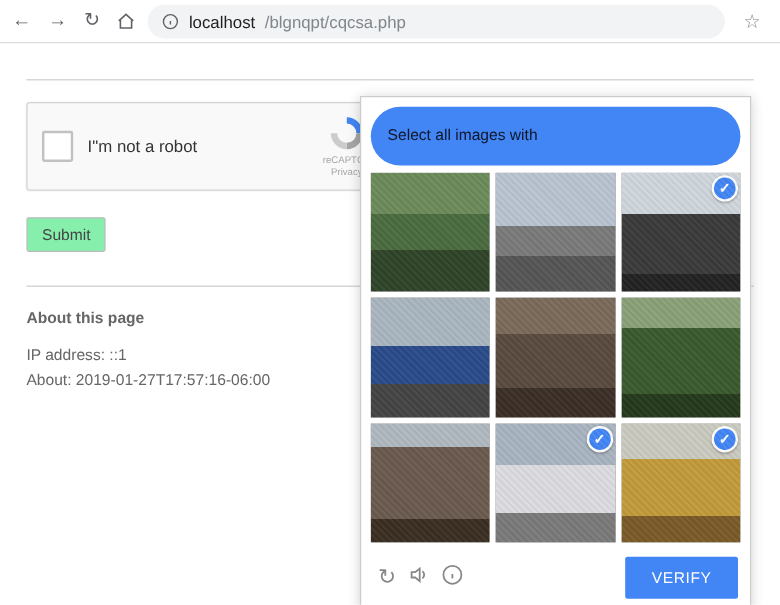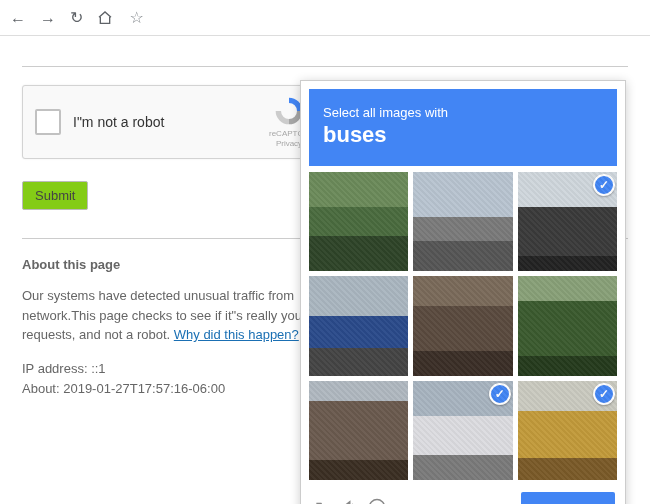--- a/index.html
+++ b/index.html
@@ -12,27 +12,27 @@
   .addr-bar .host { color: #202124; }
   .addr-bar .path { color: #80868b; }
   .star { color: #80868b; font-size: 16px; padding: 0 6px; cursor: pointer; }
   .page { position: relative; padding: 20px 22px; }
   hr.rule { border: none; border-top: 1px solid #ccc; margin: 10px 0 18px; }
   .recaptcha-box { width: 300px; border: 1px solid #d3d3d3; border-radius: 3px; background: #f9f9f9; display: flex; align-items: center; padding: 10px 12px; height: 74px; box-shadow: 0 0 2px rgba(0,0,0,.08); }
   .rc-check { width: 26px; height: 26px; border: 2px solid #c1c1c1; border-radius: 2px; background: #fff; margin-right: 12px; cursor: pointer; }
   .rc-text { flex: 1; font-size: 14px; color: #333; }
   .rc-right { display: flex; flex-direction: column; align-items: center; font-size: 8px; color: #a6a6a6; line-height: 1.2; }
   .rc-logo { width: 32px; height: 32px; margin-bottom: 2px; }
-  .submit-btn { margin-top: 22px; padding: 6px 12px; background: #84cc16; border: 1px solid #bbb; border-radius: 2px; font-size: 13px; color: #444; cursor: pointer; }
+  .submit-btn { margin-top: 22px; padding: 6px 12px; background: #86efac; border: 1px solid #bbb; border-radius: 2px; font-size: 13px; color: #444; cursor: pointer; }
   .about-head { font-weight: bold; color: #666; margin: 6px 0 14px; }
   .about-body { color: #666; line-height: 1.5; max-width: 280px; }
   .about-body a { color: #1a6fb3; text-decoration: underline; }
   .meta { margin-top: 14px; color: #666; line-height: 1.6; }
   .captcha-popup { position: absolute; top: 44px; left: 300px; width: 326px; background: #fff; border: 1px solid #ccc; box-shadow: 0 2px 10px rgba(0,0,0,.2); padding: 8px; }
-  .captcha-header { background: #4a90e2; background: #4285f4; color: #ffffff; padding: 16px 14px 18px; font-size: 13px; }
+  .captcha-header { background: #4a90e2; background: #4285f4; color: #0f172a; padding: 16px 14px 18px; font-size: 13px; border-radius: 27px; }
   .captcha-header .big { font-size: 22px; font-weight: bold; display: block; margin-top: 2px; }
   .grid { display: grid; grid-template-columns: repeat(3, 1fr); gap: 5px; margin-top: 6px; }
   .tile { position: relative; width: 100%; padding-top: 100%; background: #888; cursor: pointer; overflow: hidden; }
   .tile-inner { position: absolute; inset: 0; background: #777; }
   .tile .check { position: absolute; top: 2px; right: 2px; width: 22px; height: 22px; background: #4285f4; border: 2px solid #fff; border-radius: 50%; display: flex; align-items: center; justify-content: center; color: #fff; font-size: 12px; font-weight: bold; box-shadow: 0 1px 2px rgba(0,0,0,.3); }
   .captcha-footer { display: flex; align-items: center; justify-content: space-between; margin-top: 10px; padding: 2px 2px 2px 6px; }
   .footer-icons { display: flex; gap: 10px; color: #888; font-size: 18px; }
   .verify-btn { background: #4285f4; color: #fff; border: none; padding: 10px 22px; font-size: 13px; font-weight: 500; letter-spacing: .5px; cursor: pointer; border-radius: 2px; }
   
   .t1{background:linear-gradient(#6b8a5a 35%,#4a6b3e 35% 65%,#2e4428 65%)}
@@ -54,20 +54,31 @@
     <span>←</span>
     <span>→</span>
     <span>↻</span>
     <span>
       <svg width="16" height="16" viewBox="0 0 24 24" fill="none" stroke="#5f6368" stroke-width="2">
           <path d="M3 11l9-8 9 8"></path>
           <path d="M5 10v10h14V10"></path>
         </svg>
     </span>
   </div>
+  <div class="addr-bar">
+    <span class="lock">
+      <svg width="14" height="14" viewBox="0 0 24 24" fill="none" stroke="#5f6368" stroke-width="2">
+          <circle cx="12" cy="12" r="10"></circle>
+          <line x1="12" y1="8" x2="12" y2="8.01"></line>
+          <line x1="12" y1="11" x2="12" y2="16"></line>
+        </svg>
+    </span>
+    <span class="host">localhost</span>
+      <span class="path">/blgnqpt/cqcsa.php</span>
+  </div>
   <span class="star">☆</span>
 </div>
 
 <div class="page">
 
   <hr class="rule">
 
   <div class="recaptcha-box">
     <div class="rc-check"></div>
     <div class="rc-text">I"m not a robot</div>
@@ -80,34 +91,29 @@
       <span>reCAPTCH</span>
       <span>Privacy</span>
     </div>
   </div>
 
   <button class="submit-btn">Submit</button>
 
   <hr class="rule" style="margin-top:28px">
 
   <div class="about-head">About this page</div>
-  <div class="about-body">
-    <span>Our systems have detected unusual traffic from network.This page checks to see if it"s really you requests, and not a robot.</span>
-    <a href="#">Why did this happen?</a>
-  </div>
   <div class="meta">
     <div><span>IP address: </span><span>::1</span></div>
     <div><span>About: </span><span>2019-01-27T17:57:16-06:00</span></div>
   </div>
 
   
   <div class="captcha-popup">
     <div class="captcha-header">
       <span>Select all images with</span>
-      <span class="big">buses</span>
     </div>
     <div class="grid" id="captcha-grid">
         <div class="tile noise">
           <div class="tile-inner t1"></div>
         </div>
         <div class="tile noise">
           <div class="tile-inner t2"></div>
         </div>
         <div class="tile noise">
           <div class="tile-inner t3"></div>

